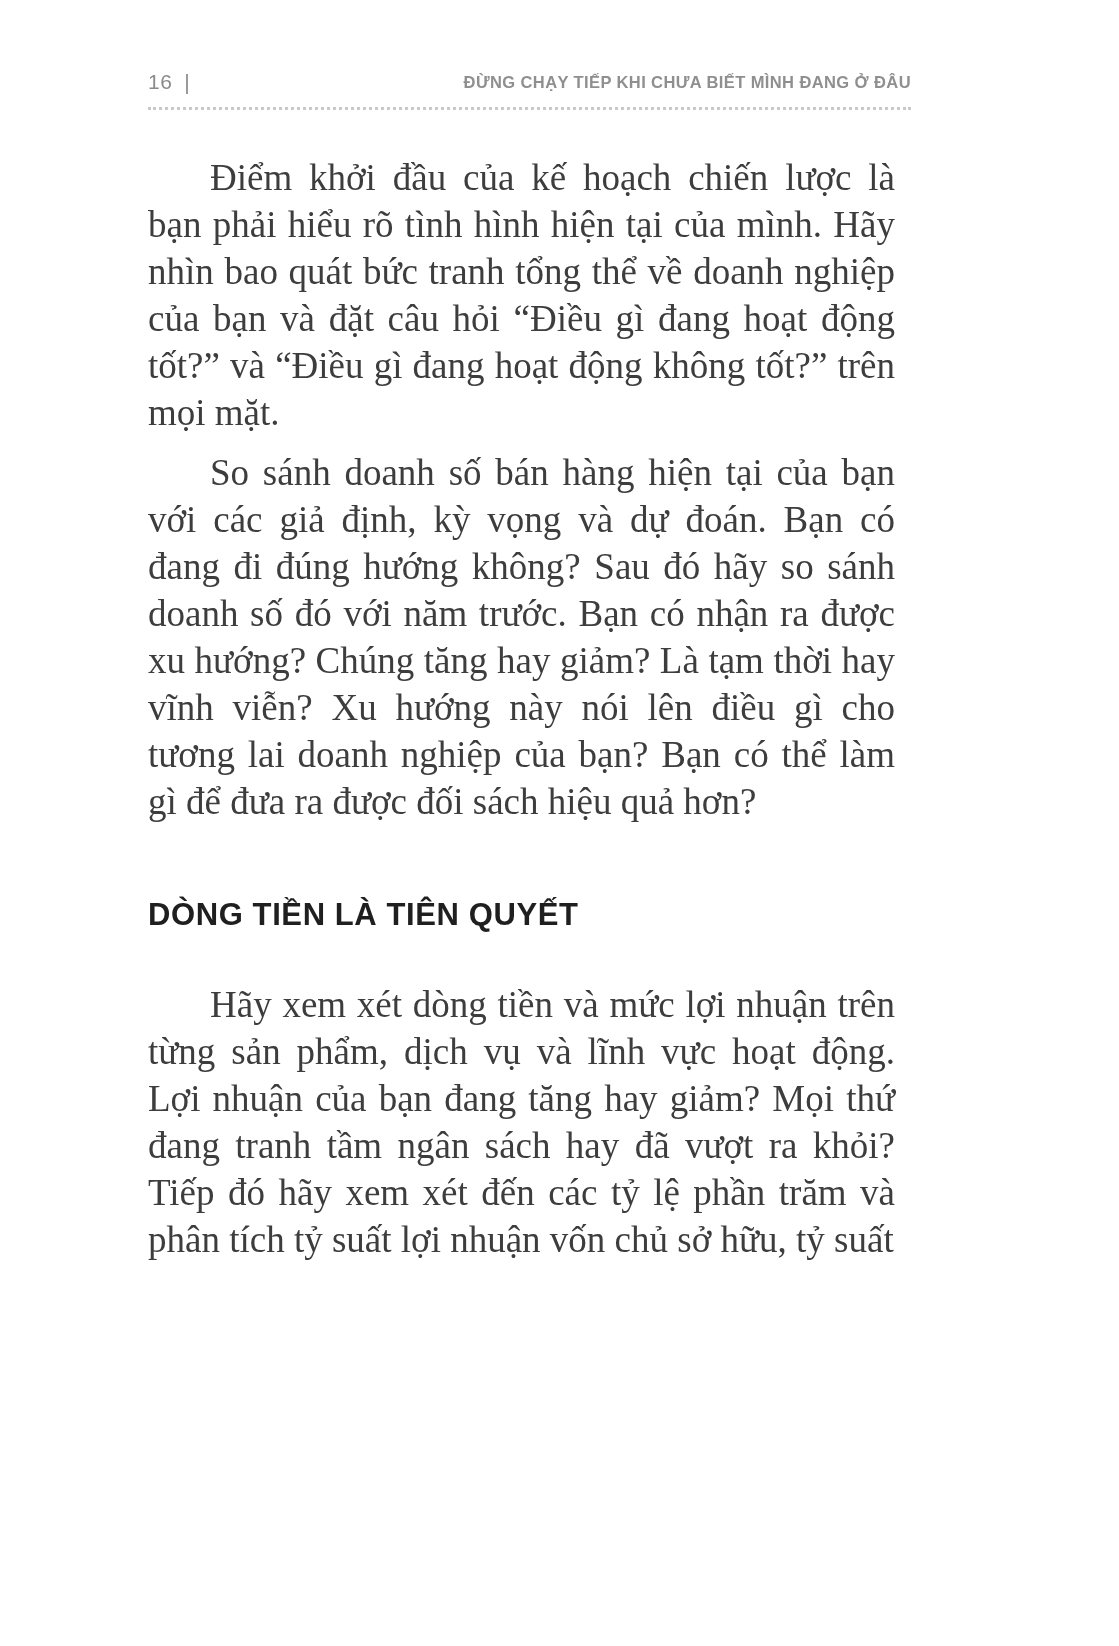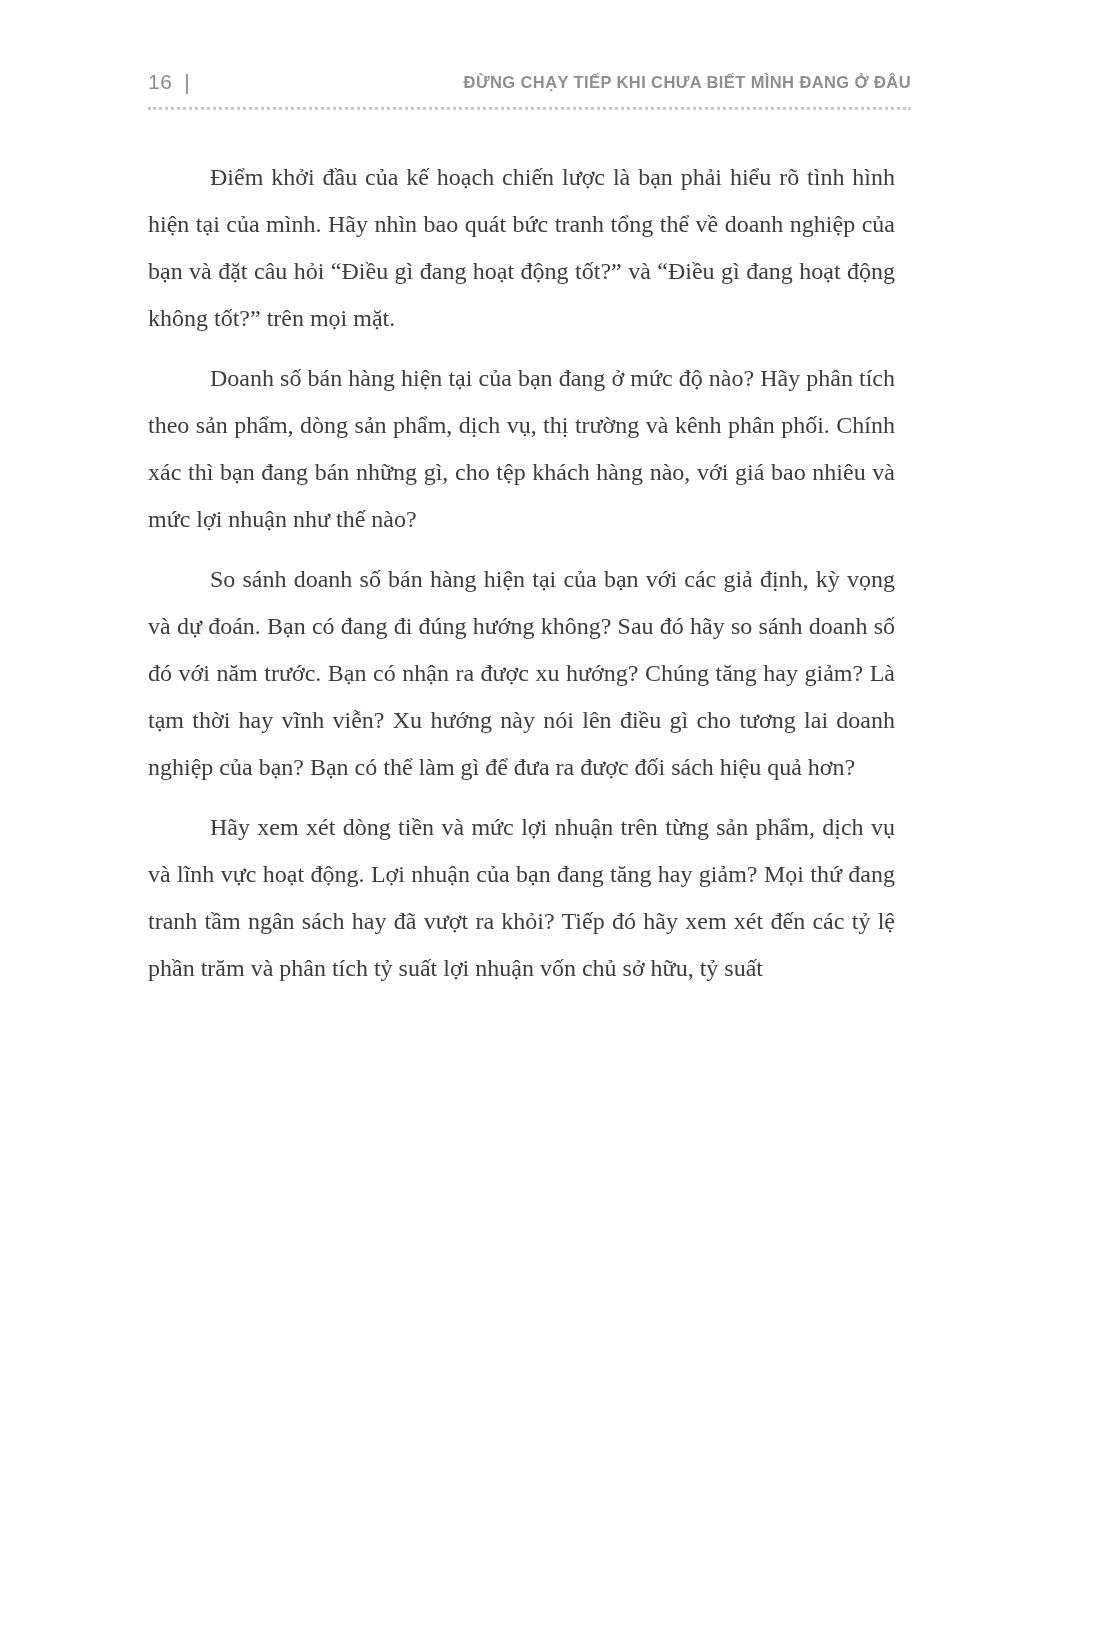--- a/index.html
+++ b/index.html
@@ -58,21 +58,21 @@
     margin-top: 13px;
     height: 0;
     border-top: 3px dotted #c9c9c9;
   }
   
   .page-body {
     margin-top: 44px;
   }
   .para {
     margin: 0 16px 13px 0;
-    font-size: 24px;
+    font-size: 37px;
     line-height: 47px;
     text-align: justify;
     text-indent: 62px;
     color: #3d3d3d;
   }
   .para.quote {
     text-align: left;
   }
   .section-heading {
     margin: 72px 0 48px 0;
@@ -94,20 +94,20 @@
         <span class="page-number">16</span>
         <span class="vbar"></span>
       </div>
       <div class="header-title">ĐỪNG CHẠY TIẾP KHI CHƯA BIẾT MÌNH ĐANG Ở ĐÂU</div>
     </div>
     <div class="dotted-rule"></div>
   </header>
 
   <main class="page-body">
     <p class="para">Điểm khởi đầu của kế hoạch chiến lược là bạn phải hiểu rõ tình hình hiện tại của mình. Hãy nhìn bao quát bức tranh tổng thể về doanh nghiệp của bạn và đặt câu hỏi “Điều gì đang hoạt động tốt?” và “Điều gì đang hoạt động không tốt?” trên mọi mặt.</p>
-    <p class="para">Doanh số bán hàng hiện tại của bạn đang ở mức độ nào? Hãy phân tích theo sản phẩm, dòng sản phẩm, dịch vụ, thị trường và kênh phân phối. Chính xác thì bạn đang bán những gì, cho tệp khách hàng nào, với giá bao nhiêu và mức lợi nhuận như thế nào?</p>
     <p class="para">So sánh doanh số bán hàng hiện tại của bạn với các giả định, kỳ vọng và dự đoán. Bạn có đang đi đúng hướng không? Sau đó hãy so sánh doanh số đó với năm trước. Bạn có nhận ra được xu hướng? Chúng tăng hay giảm? Là tạm thời hay vĩnh viễn? Xu hướng này nói lên điều gì cho tương lai doanh nghiệp của bạn? Bạn có thể làm gì để đưa ra được đối sách hiệu quả hơn?</p>
 
+    <h2 class="section-heading">DÒNG TIỀN LÀ TIÊN QUYẾT</h2>
 
     <p class="para">Hãy xem xét dòng tiền và mức lợi nhuận trên từng sản phẩm, dịch vụ và lĩnh vực hoạt động. Lợi nhuận của bạn đang tăng hay giảm? Mọi thứ đang tranh tầm ngân sách hay đã vượt ra khỏi? Tiếp đó hãy xem xét đến các tỷ lệ phần trăm và phân tích tỷ suất lợi nhuận vốn chủ sở hữu, tỷ suất</p>
   </main>
 
 </div>
 
 </body></html>

